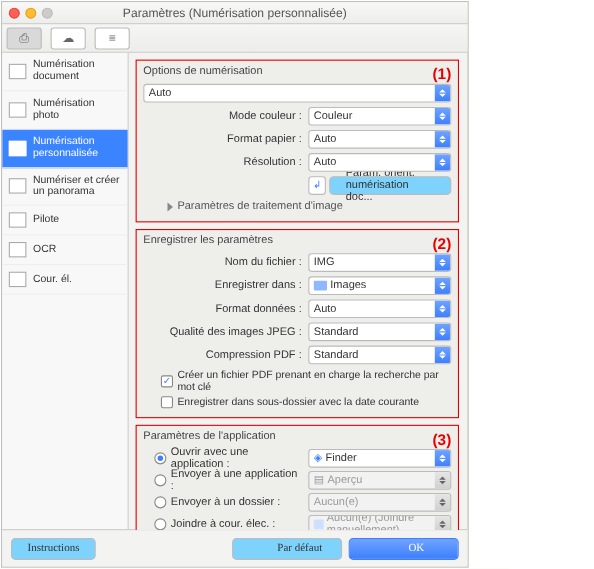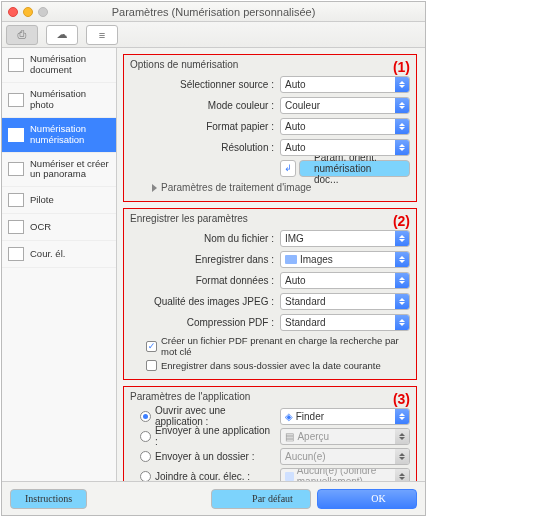--- a/index.html
+++ b/index.html
@@ -82,21 +82,21 @@
       <div class="sideitem">
           <span class="ico"></span>
           <span>Numérisation document</span>
         </div>
       <div class="sideitem">
           <span class="ico"></span>
           <span>Numérisation photo</span>
         </div>
       <div class="sideitem sel">
           <span class="ico"></span>
-          <span>Numérisation numérisation</span>
+          <span>Numérisation personnalisée</span>
         </div>
       <div class="sideitem">
           <span class="ico"></span>
           <span>Numériser et créer un panorama</span>
         </div>
       <div class="sideitem">
           <span class="ico"></span>
           <span>Pilote</span>
         </div>
       <div class="sideitem">
@@ -107,21 +107,20 @@
           <span class="ico"></span>
           <span>Cour. él.</span>
         </div>
     </div>
     <div class="main">
 
       <div class="group">
         <div class="grouptitle">Options de numérisation</div>
         <div class="label-num">(1)</div>
         <div class="row">
-            <div class="rlabel">Sélectionner source :</div>
             <div class="rinput">
               <div class="select">
                 <span>Auto</span>
                 <div class="arrowbox">
                   <div class="au"></div>
                   <div class="ad"></div>
                 </div>
               </div>
             </div>
           </div>

